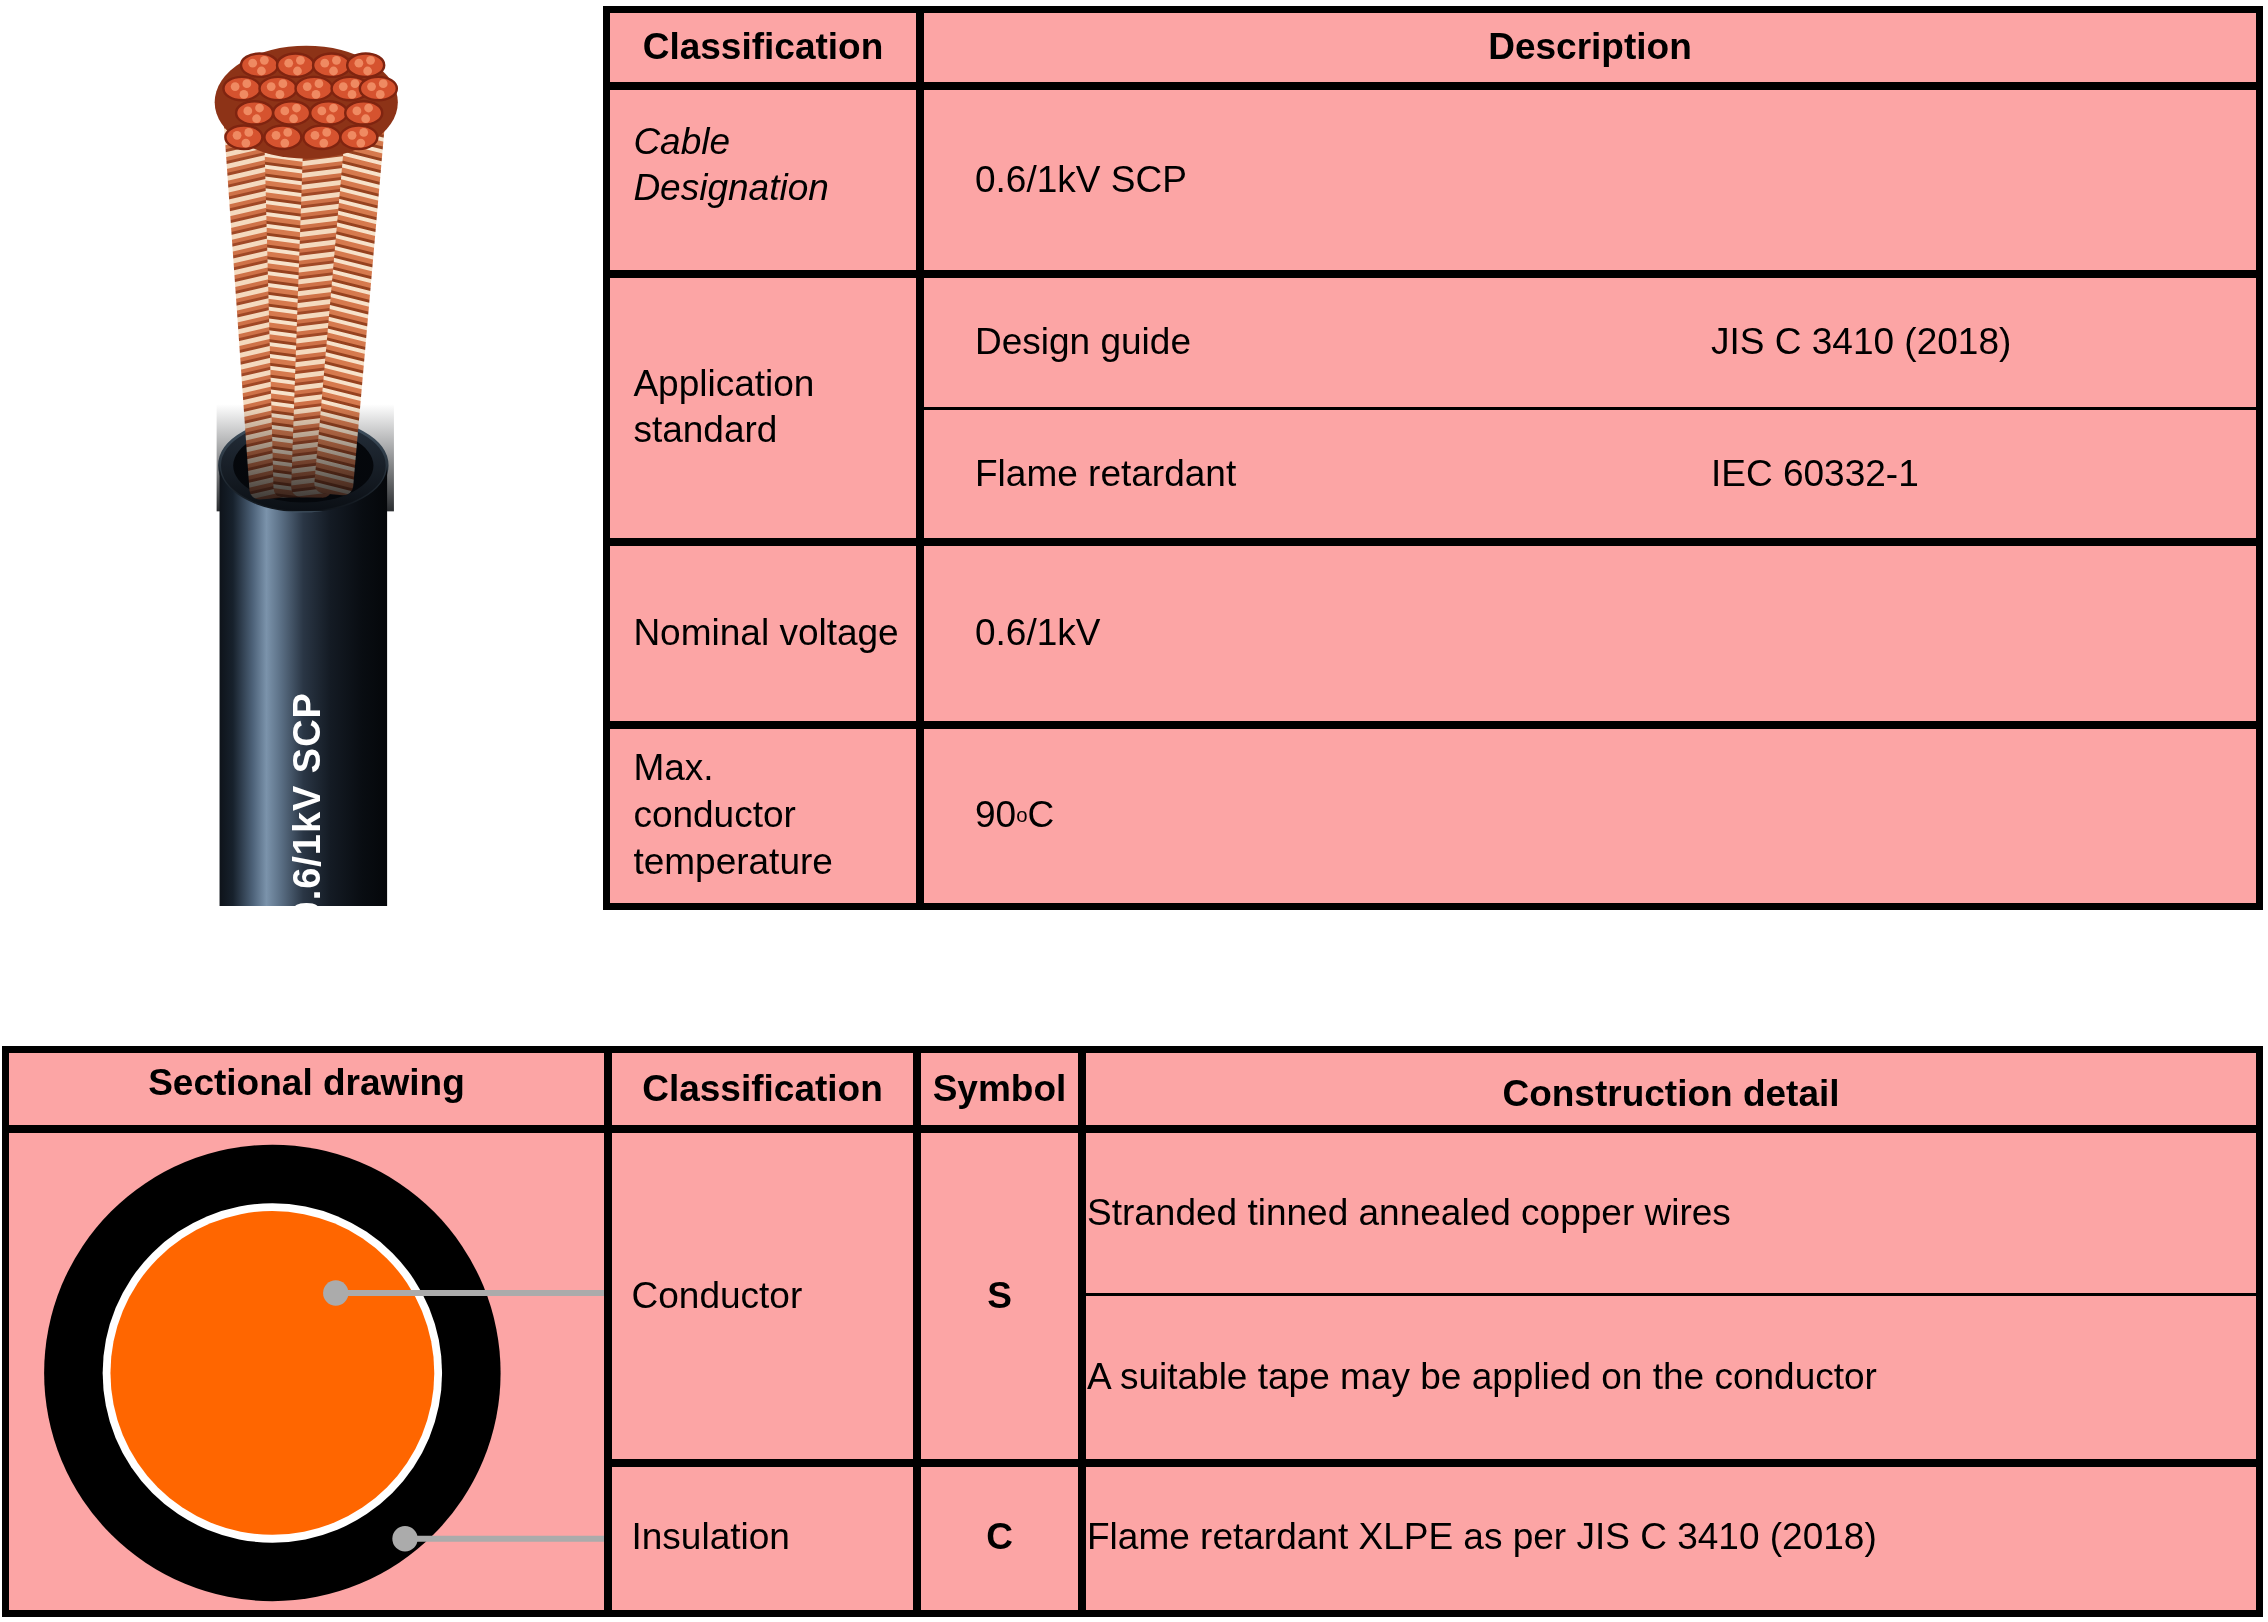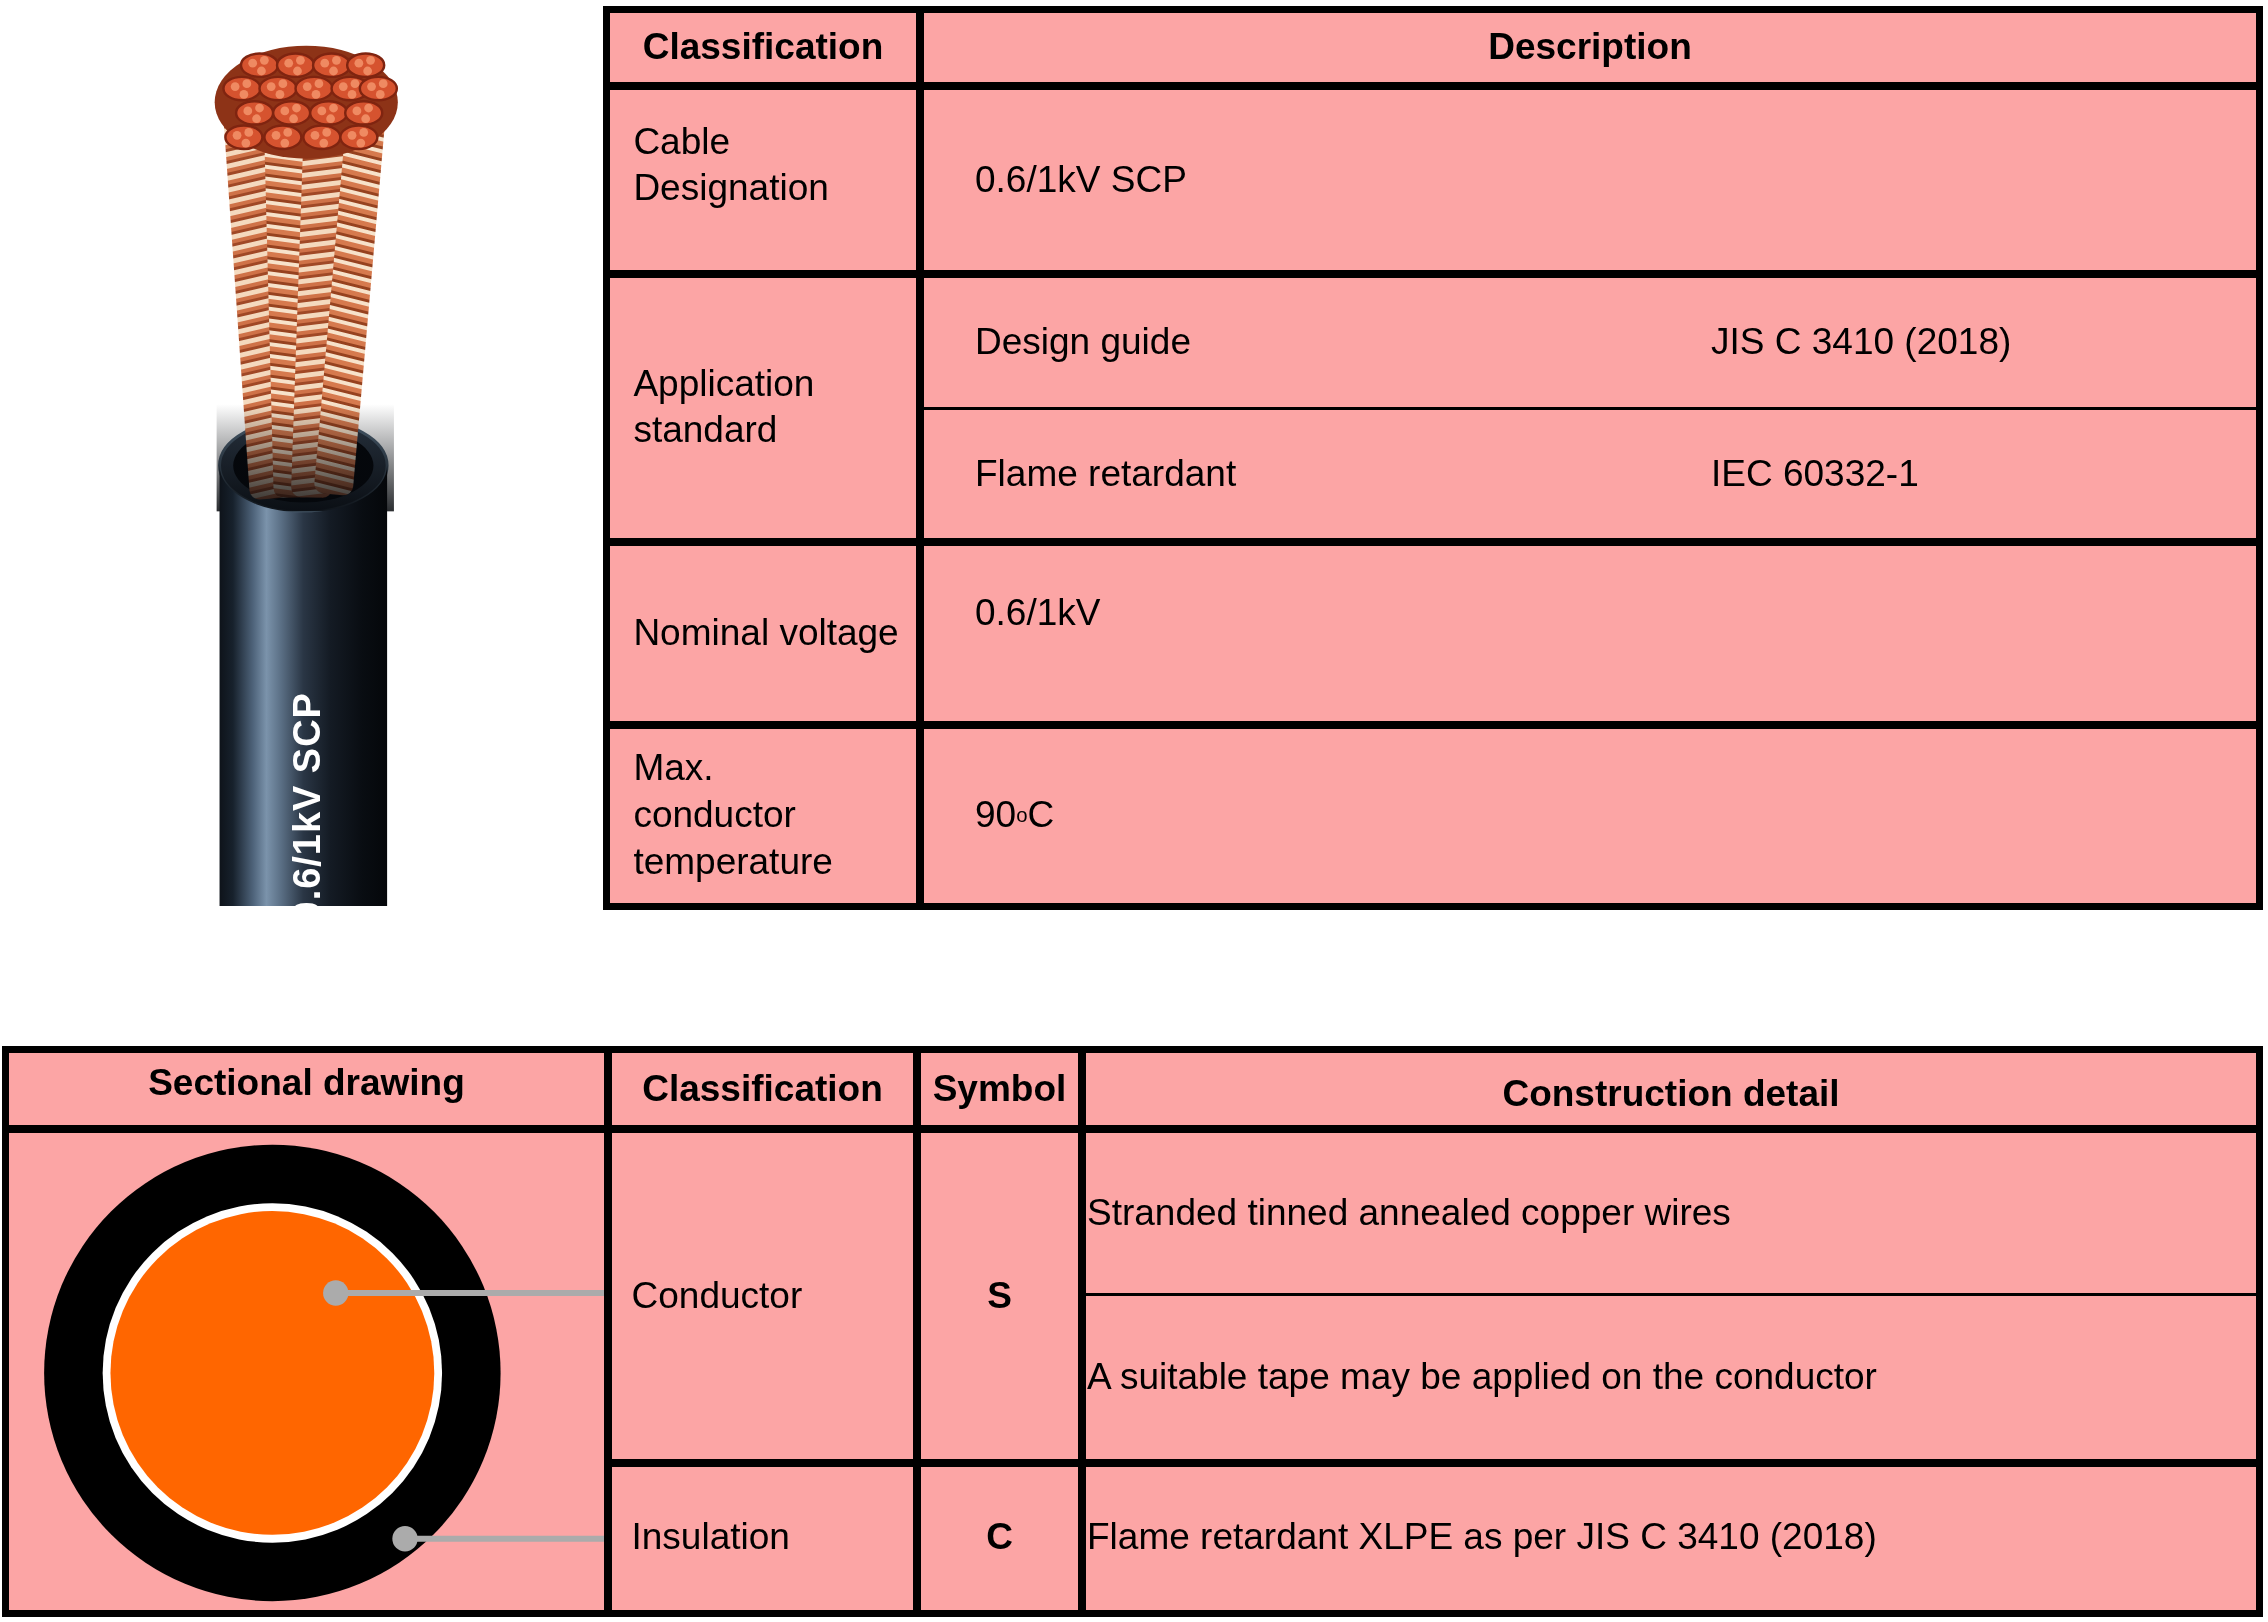--- a/index.html
+++ b/index.html
@@ -112,35 +112,35 @@
     <div class="vdiv" style="left:306px;top:0;bottom:0;width:7.8px;"></div>
     <div class="hdiv" style="left:0;right:0;top:69px;height:7.8px;"></div>
     <div class="hdiv" style="left:0;right:0;top:257px;height:7.8px;"></div>
     <div class="hdiv" style="left:314px;right:0;top:394px;height:2.9px;"></div>
     <div class="hdiv" style="left:0;right:0;top:525px;height:7.8px;"></div>
     <div class="hdiv" style="left:0;right:0;top:708px;height:7.8px;"></div>
 
     <div class="cell hdr" style="left:0;top:0;width:306px;height:69px;">Classification</div>
     <div class="cell hdr" style="left:314px;top:0;right:0;height:69px;">Description</div>
 
-    <div class="cell pl" style="left:0;top:77px;width:306px;height:151px;">Cable Designation</div>
+    <div class="cell pl" style="left:0;top:77px;width:306px;height:151px;font-style:italic;">Cable Designation</div>
     <div class="cell plv" style="left:314px;top:77px;right:0;height:180px;">0.6/1kV SCP</div>
 
     <div class="cell pl" style="left:0;top:265px;width:244px;height:259px;">Application standard</div>
     <div class="cell plv" style="left:314px;top:265px;right:0;height:129px;">
       <span>Design guide</span>
       <span class="valpos">JIS C 3410 (2018)</span>
     </div>
     <div class="cell plv" style="left:314px;top:397px;right:0;height:128px;">
       <span>Flame retardant</span>
       <span class="valpos">IEC 60332-1</span>
     </div>
 
     <div class="cell pl" style="left:0;top:532px;width:362px;height:176px;">Nominal voltage</div>
-    <div class="cell plv" style="left:314px;top:512px;right:0;height:176px;">0.6/1kV</div>
+    <div class="cell plv" style="left:314px;top:532px;right:0;height:176px;">0.6/1kV</div>
 
     <div class="cell pl" style="left:0;top:716px;width:306px;height:173px;">Max. conductor temperature</div>
     <div class="cell plv" style="left:314px;top:716px;right:0;height:173px;">
       <span>90</span>
         <sup class="deg">o</sup>
         <span>C</span>
     </div>
   </div>
 
   <div class="tbl" style="left:2px;top:1046px;width:2261px;height:571px;">

